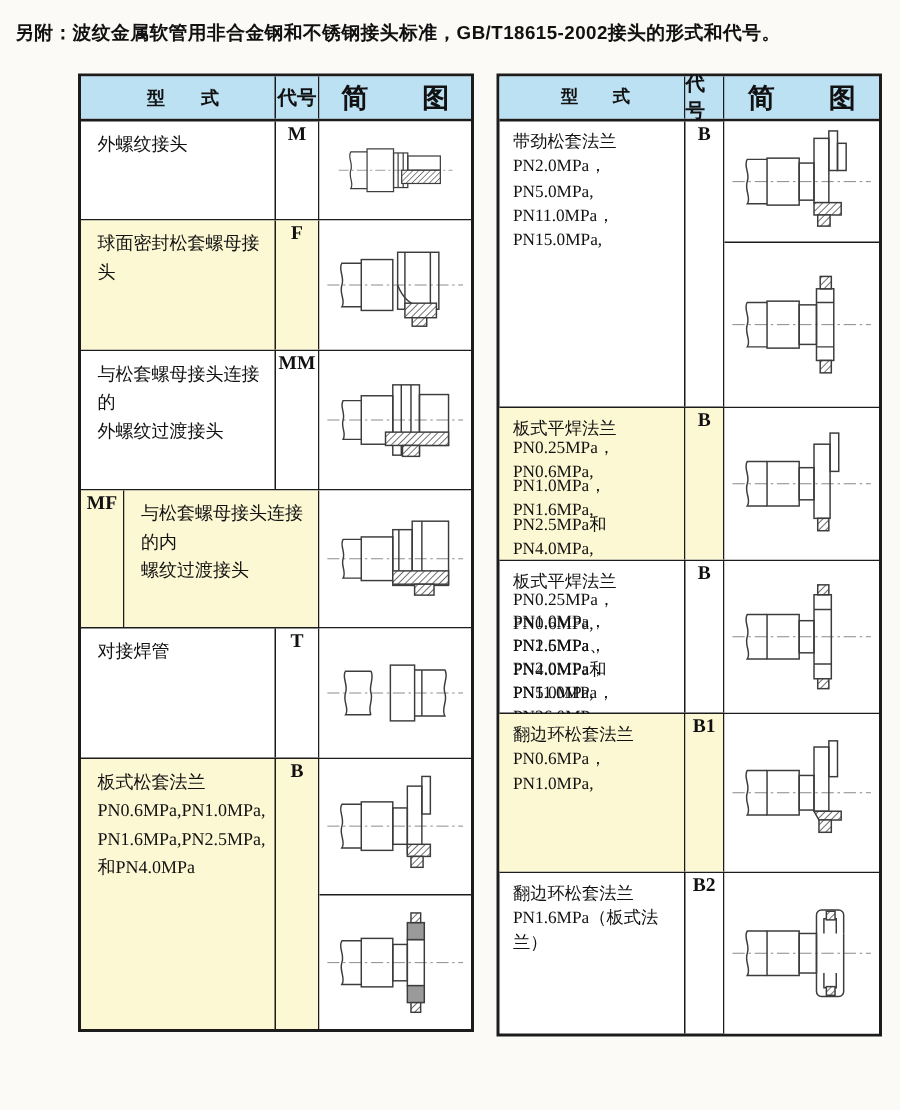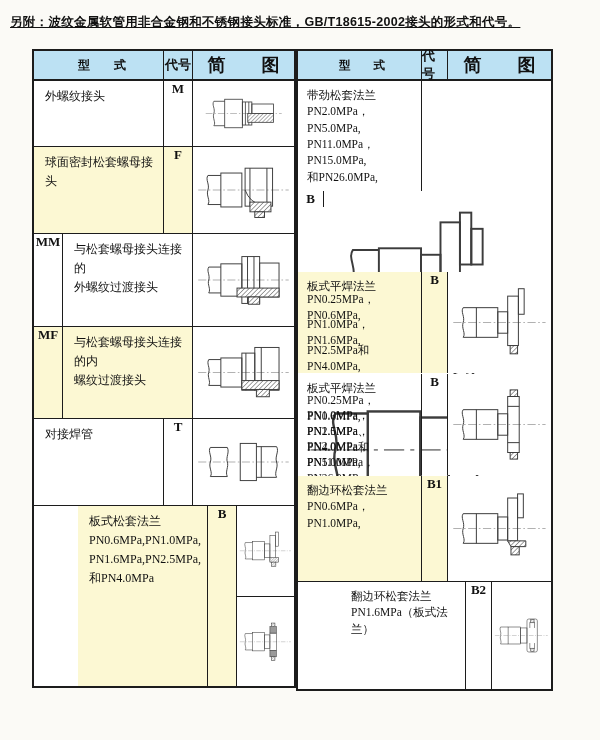--- a/index.html
+++ b/index.html
@@ -7,28 +7,27 @@
     width:600px;height:740px;overflow:hidden;
     background:#fbfaf6;
     font-family:"Liberation Serif","DejaVu Serif",serif;
     color:#111;
   }
   .doc-title{
     padding:14px 8px 0 10px;
     font-family:"Liberation Sans","DejaVu Sans",sans-serif;
     font-weight:bold;font-size:12.5px;letter-spacing:.3px;
     white-space:nowrap;
-    text-decoration:underline;
   }
-  .tables{display:flex;gap:0;margin:18px 0 0 32px;align-items:flex-start;}
+  .tables{display:flex;gap:15px;margin:18px 0 0 52px;align-items:flex-start;}
   .tbl{border:2px solid var(--border,#1c1c1c);background:#fff;box-sizing:border-box;}
   .tbl-left{width:264px;}
   .tbl-right{width:257px;}
   .row{display:flex;border-bottom:1px solid var(--border,#1c1c1c);box-sizing:border-box;}
-  .row:last-child{border-bottom:none;padding-left:44px;}
+  .row:last-child{border-bottom:none;}
   .row.header{height:30px;border-bottom:2px solid var(--border,#1c1c1c);}
   .cell{box-sizing:border-box;display:flex;flex-direction:column;justify-content:flex-start;}
   .c-type,.c-code{border-right:1px solid var(--border,#1c1c1c);}
   .tbl-left .c-type{width:130px;}
   .tbl-left .c-code{width:29px;}
   .tbl-right .c-type{width:124px;}
   .tbl-right .c-code{width:26px;}
   .c-diag{flex:1;display:flex;flex-direction:column;background:#fff;}
   .hd{background:var(--header-bg,#bce1f3);align-items:center;justify-content:center;
       font-family:"Liberation Sans","DejaVu Sans",sans-serif;
@@ -110,26 +109,26 @@
       <line x1="89" y1="15" x2="89" y2="62"></line>
       <path d="M62 42 Q68 58 82 60"></path>
       <rect x="68" y="57" width="26" height="12" fill="url(#hatch)"></rect>
       <rect x="74" y="69" width="12" height="7" fill="url(#hatch)"></rect>
     </g>
   </svg>
               </div>
             </div>
           </div>
           <div class="row" style="height: 93px;">
-            <div class="cell c-code">
-              <div class="code-text">MM</div>
-            </div>
             <div class="cell c-type">
               <div class="type-line">与松套螺母接头连接的</div>
               <div class="type-line">外螺纹过渡接头</div>
+            </div>
+            <div class="cell c-code">
+              <div class="code-text">MM</div>
             </div>
             <div class="cell c-diag">
               <div class="diag-part">
                 <svg viewBox="0 0 120 84" preserveAspectRatio="xMidYMid meet">
     <g fill="none" stroke="#3c3c3c" stroke-width="1.2">
       <path d="M4 42 H116" stroke="#888" stroke-width="0.8" stroke-dasharray="10 3 2 3"></path>
       <path d="M32 26 H17 c-3 5 2 10 0 16 c-2 6 3 11 0 16 H32"></path>
       <rect x="32" y="22" width="26" height="40"></rect>
       <rect x="58" y="13" width="22" height="58"></rect>
       <line x1="65" y1="13" x2="65" y2="71"></line>
@@ -235,26 +234,25 @@
         </div>
     </div>
 
     <div class="tbl tbl-right">
       <div class="row header">
         <div class="cell c-type hd">型　　式</div>
         <div class="cell c-code hd">代号</div>
         <div class="cell c-diag hd">简　　图</div>
       </div>
       <div class="tbody">
-          <div class="row" style="height: 191px; flex-direction: column;">
+          <div class="row" style="height: 191px;">
             <div class="cell c-type">
               <div class="type-line">带劲松套法兰</div>
               <div class="type-line">PN2.0MPa，PN5.0MPa,</div>
               <div class="type-line">PN11.0MPa，PN15.0MPa,</div>
-              <div class="type-line">和PN26.0MPa,</div>
             </div>
             <div class="cell c-code">
               <div class="code-text">B</div>
             </div>
             <div class="cell c-diag">
               <div class="diag-part" style="flex: 81 1 0%;">
                 <svg viewBox="0 0 120 84" preserveAspectRatio="xMidYMid meet">
     <g fill="none" stroke="#3c3c3c" stroke-width="1.2">
       <path d="M4 42 H116" stroke="#888" stroke-width="0.8" stroke-dasharray="10 3 2 3"></path>
       <path d="M32 24 H16 c-3.5 5 2.5 11 0 18 c-2.5 7 3.5 13 0 18 H32"></path>

